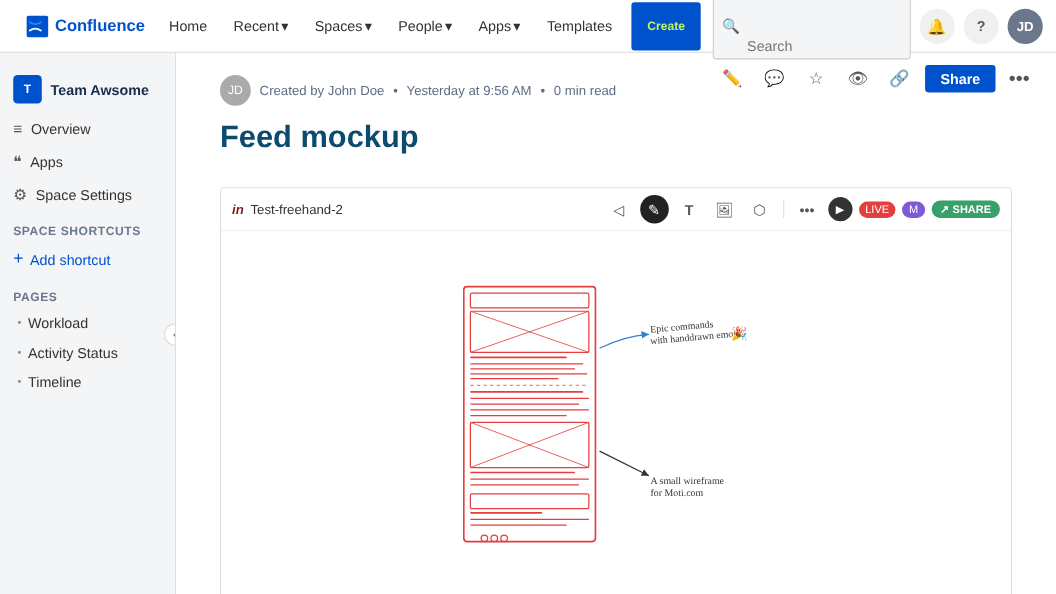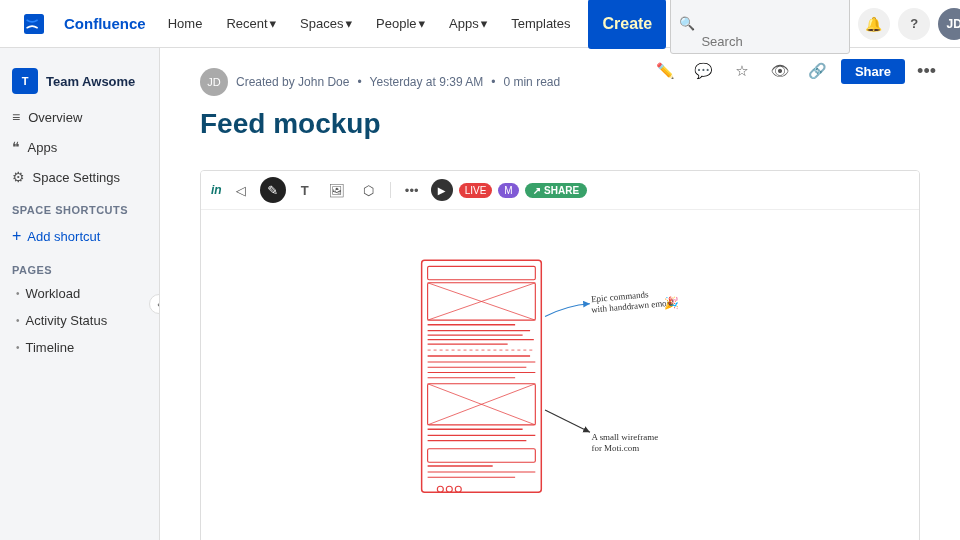--- a/index.html
+++ b/index.html
@@ -12,41 +12,41 @@
       border-bottom: 1px solid #ddd;
       display: flex;
       align-items: center;
       padding: 0 12px;
       gap: 4px;
       position: fixed;
       top: 0; left: 0; right: 0;
       z-index: 100;
     }
     .nav-logo {
-      display: flex; align-items: center; gap: 20px;
+      display: flex; align-items: center; gap: 6px;
       font-weight: 700; font-size: 15px; color: #0052CC;
       margin-right: 8px;
       padding-left: 12px;
     }
     .nav-logo svg { width: 20px; height: 20px; }
     .nav-link {
       padding: 6px 10px;
       font-size: 13px;
       color: #333;
       cursor: pointer;
       border-radius: 3px;
       display: flex; align-items: center; gap: 2px;
     }
     .nav-create-btn {
       background: #0052CC;
-      color: #fef9c3;
+      color: #bef264;
       border: none;
       padding: 16px 14px;
       border-radius: 3px;
-      font-size: 16px;
+      font-size: 11px;
       font-weight: 600;
       cursor: pointer;
       margin-left: 4px;
     }
     .nav-right {
       margin-left: auto;
       display: flex; align-items: center; gap: 8px;
     }
     .search-box {
       display: flex; align-items: center;
@@ -225,21 +225,21 @@
       overflow: hidden;
       background: #fafafa;
     }
     .embed-toolbar {
       display: flex; align-items: center; gap: 6px;
       padding: 6px 10px;
       background: #fff;
       border-bottom: 1px solid #eee;
     }
     .embed-toolbar-logo {
-      font-size: 12px; color: #0f766e;
+      font-size: 12px; color: #7f1d1d;
       font-style: italic; font-weight: 700;
     }
     .embed-toolbar-name {
       font-size: 12px; color: #333;
       flex: 1;
     }
     .embed-tool-icon {
       width: 26px; height: 26px;
       display: flex; align-items: center; justify-content: center;
       border-radius: 3px;
@@ -389,30 +389,31 @@
       <div class="more-icon">•••</div>
     </div>
 
     <div class="page-header">
       <div class="author-line">
         <div class="author-avatar">
           <span>JD</span>
         </div>
         <span>Created by John Doe</span>
         <span>•</span>
-        <span>Yesterday at 9:39 AM</span>
+        <span>Yesterday at 9:56 AM</span>
         <span>•</span>
         <span>0 min read</span>
       </div>
       <h1 class="page-title">Feed mockup</h1>
     </div>
 
     <div class="embed-container">
       <div class="embed-toolbar">
         <span class="embed-toolbar-logo">in</span>
+        <span class="embed-toolbar-name">Test-freehand-2</span>
         <div class="embed-tool-icon">◁</div>
         <div class="embed-tool-icon active">✎</div>
         <div class="embed-tool-icon" style="font-weight:700;">T</div>
         <div class="embed-tool-icon">🖼</div>
         <div class="embed-tool-icon">⬡</div>
         <div class="embed-tool-sep"></div>
         <div class="embed-tool-icon">•••</div>
         <div class="embed-play-btn">▶</div>
         <div class="embed-user-pill">LIVE</div>
         <div class="embed-user-pill" style="background:#805ad5;">M</div>

